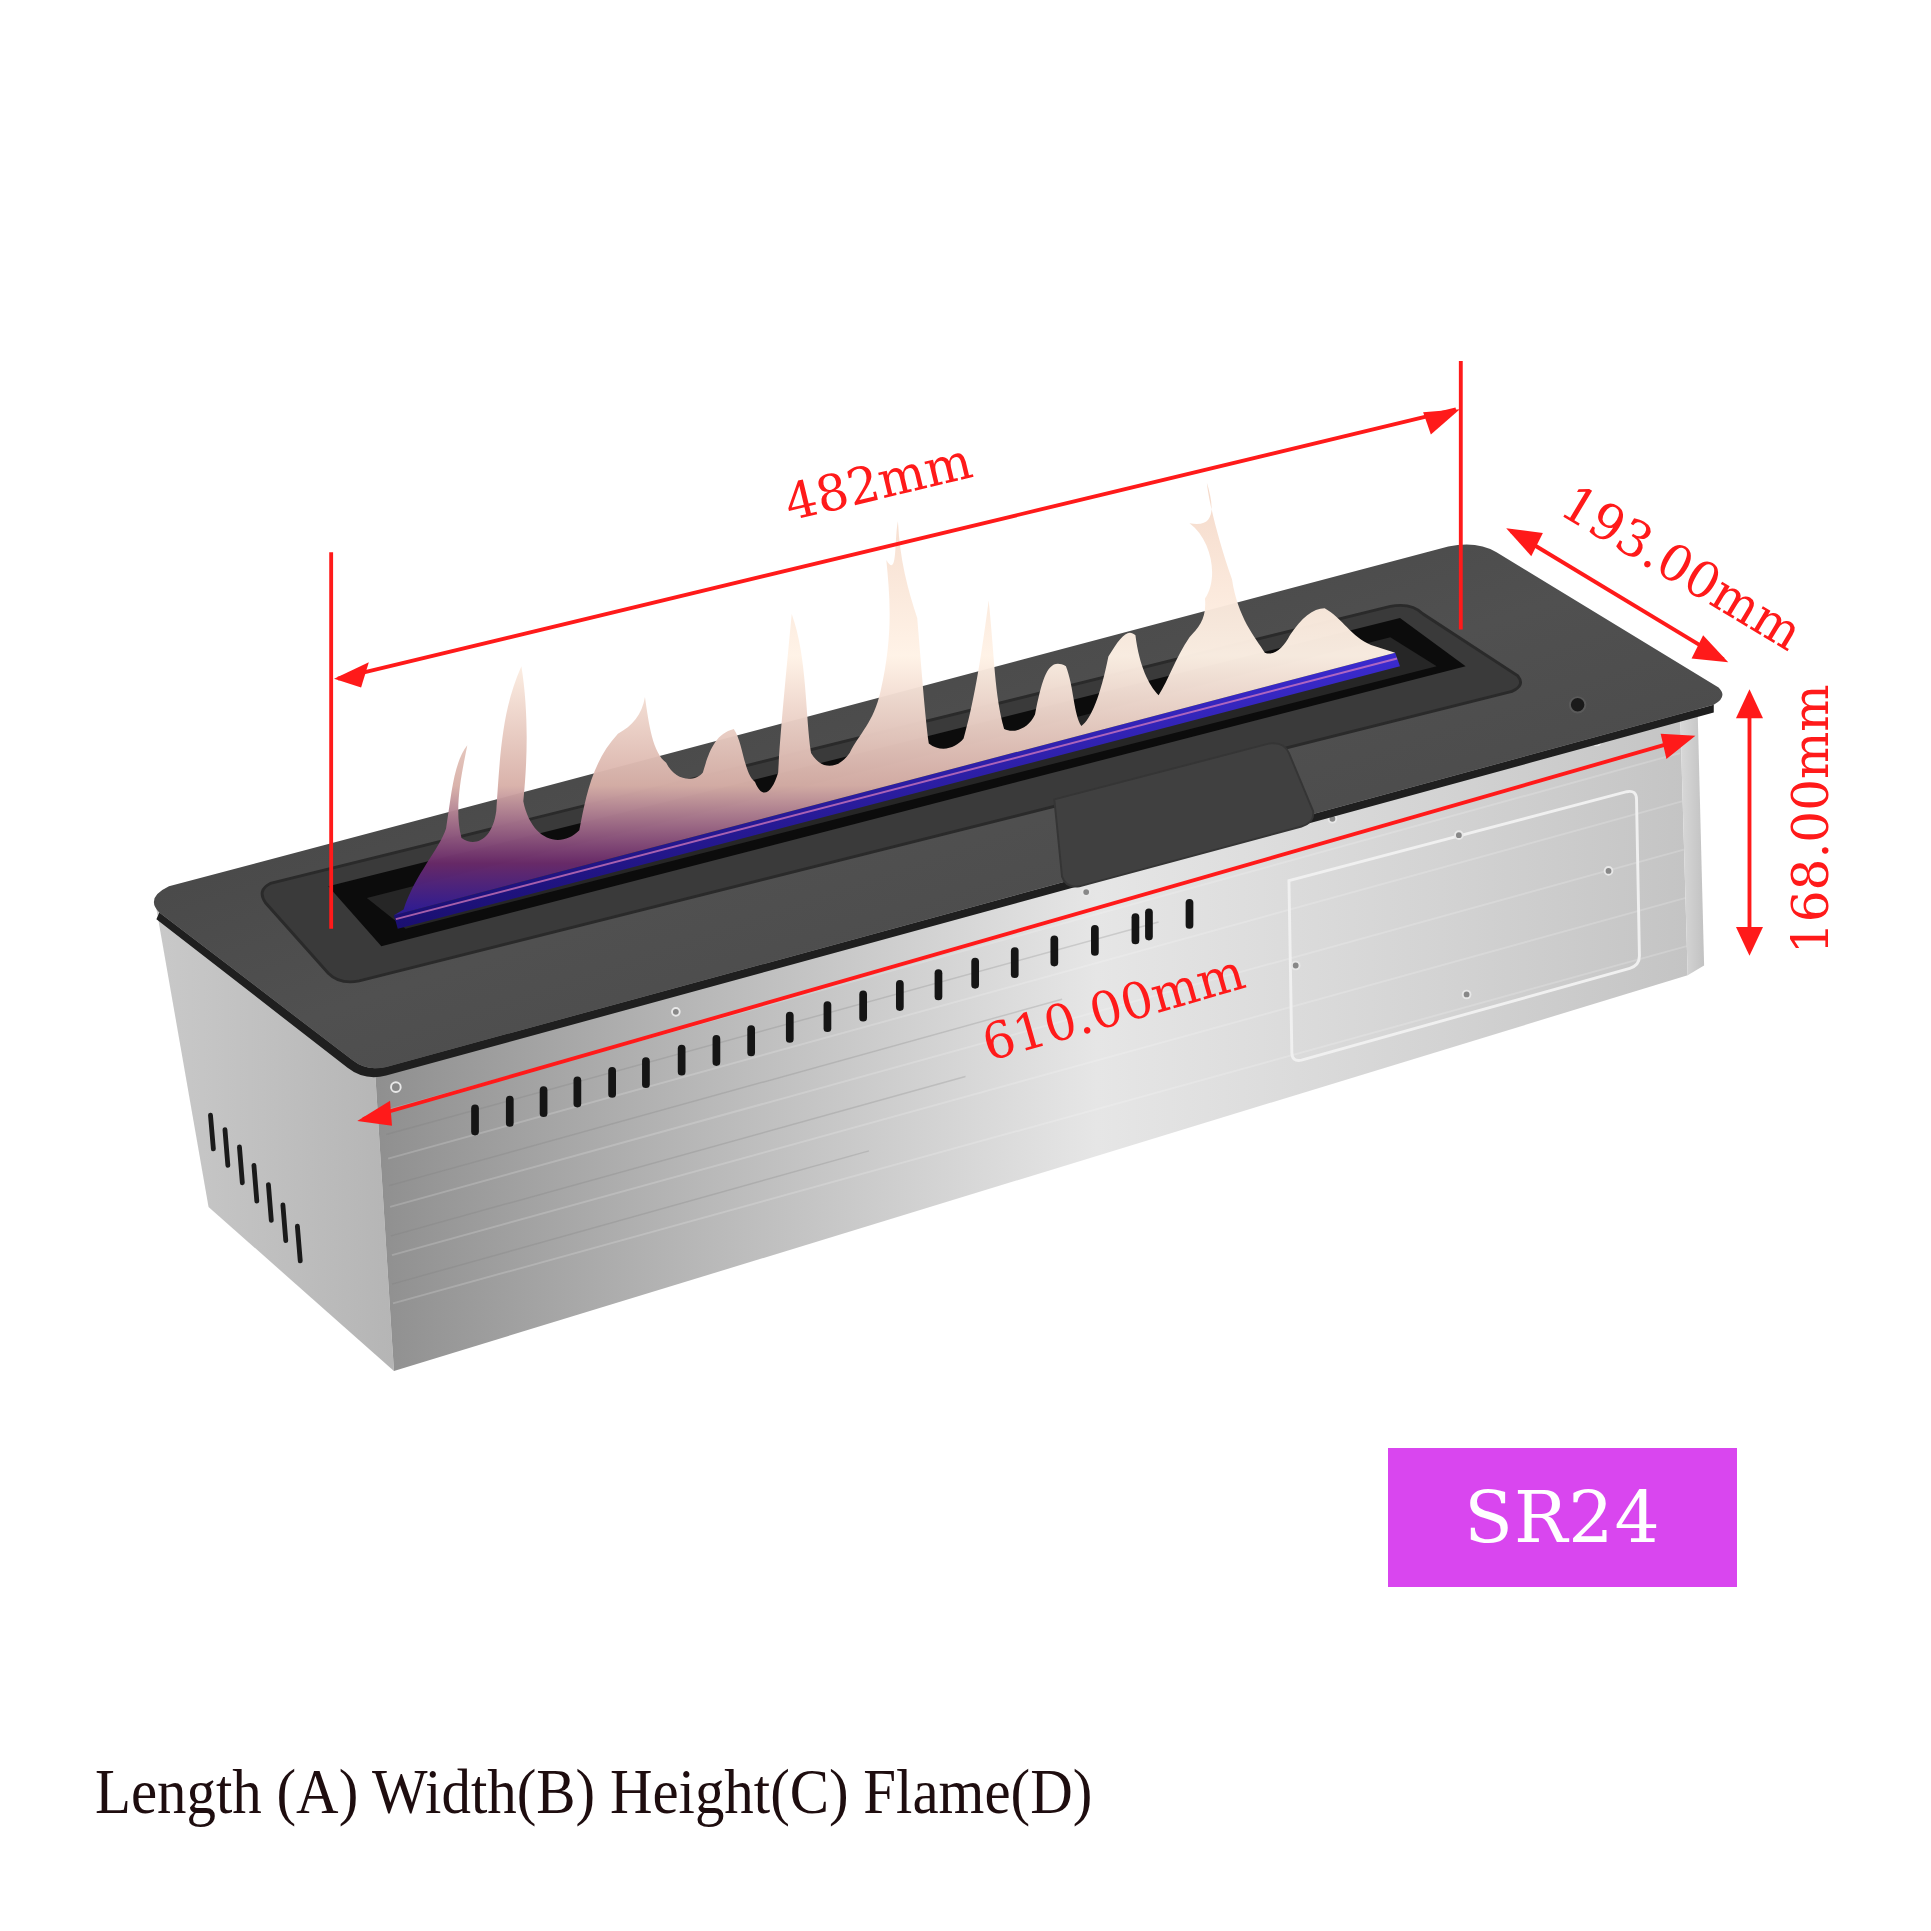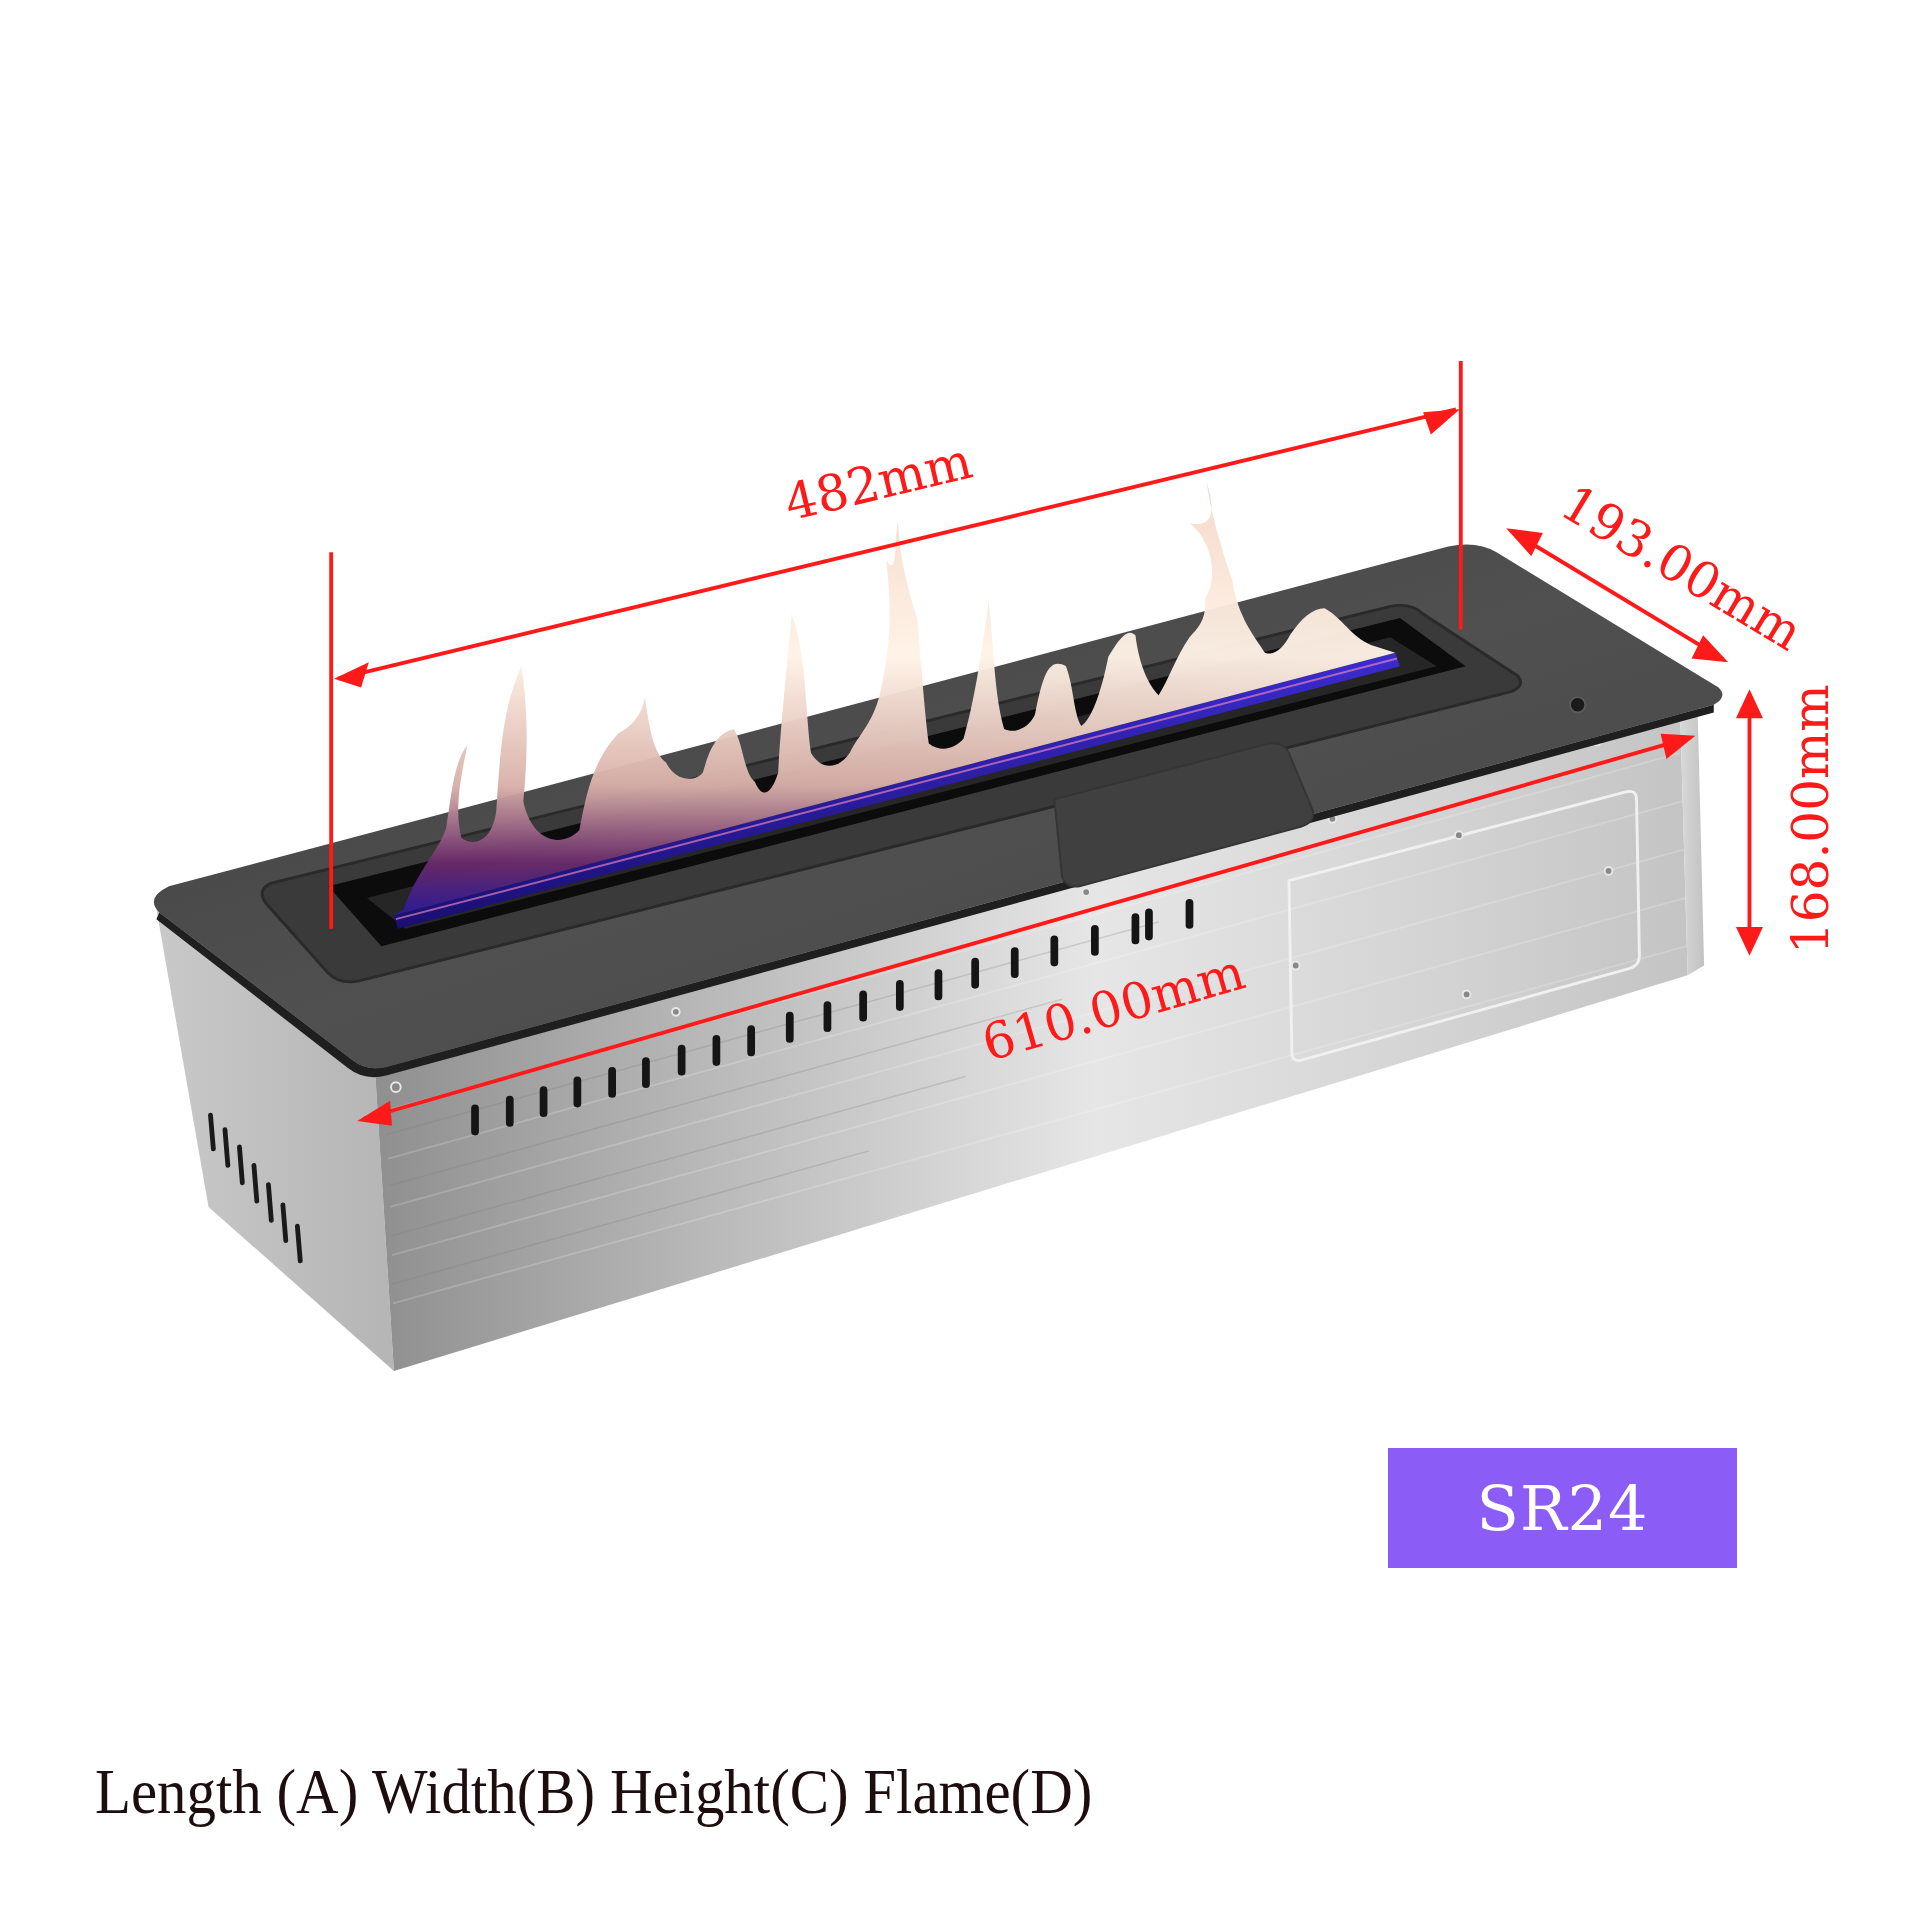--- a/index.html
+++ b/index.html
@@ -11,25 +11,25 @@
     font-family: "DejaVu Serif", "Liberation Serif", serif;
     color: #ff1a1a;
     font-size: 50px;
     white-space: nowrap;
     transform-origin: 0 0;
     line-height: 1;
   }
   .model-badge {
     position: absolute;
     left: 1388px; top: 1448px;
-    width: 349px; height: 120px;
-    background: #8b5cf6;
+    width: 349px; height: 139px;
+    background: #d946ef;
     color: #ffffff;
     font-family: "DejaVu Serif", "Liberation Serif", serif;
-    font-size: 62px;
+    font-size: 71px;
     display: flex; align-items: center; justify-content: center;
     letter-spacing: 1px;
   }
   .legend-caption {
     position: absolute;
     left: 95px; top: 1755px;
     font-family: "Liberation Serif", "DejaVu Serif", serif;
     font-size: 64px;
     color: #1e0d0f;
     white-space: nowrap;

